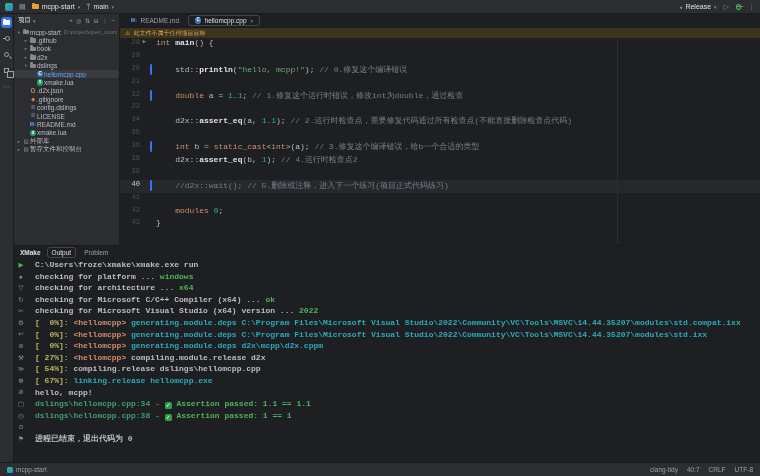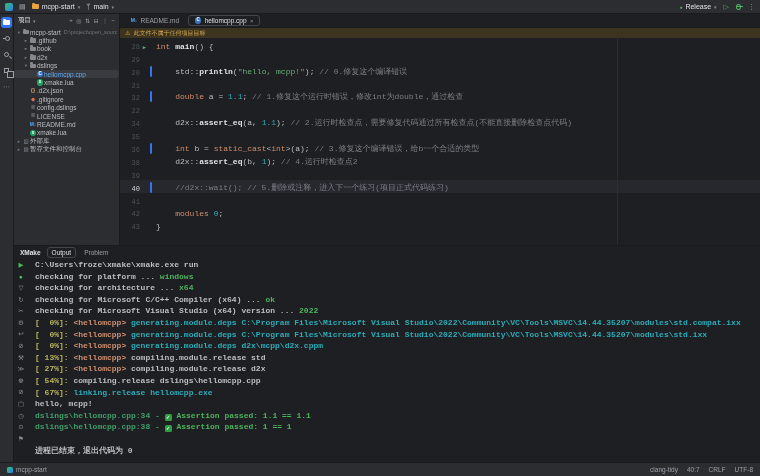--- a/index.html
+++ b/index.html
@@ -63,21 +63,21 @@
   .tabbar{height:14px;display:flex;align-items:center;gap:3px;padding-left:4px;border-bottom:1px solid #1a1b1d}
   .tab{display:flex;align-items:center;gap:2.5px;font-size:6.5px;color:#9da0a8;padding:1px 5px;
     border:1px solid transparent;border-radius:3px;cursor:pointer}
   .tab.active{border-color:#44464c;color:#dfe1e5}
   .tab .close{color:#8a8e96;font-size:6px;margin-left:1px}
   .warnbar{height:10px;background:#3d3420;display:flex;align-items:center;gap:3px;padding-left:5px;
     font-size:6px;color:#d3a94e}
   .warnbar .wicon{color:#e8b437;font-size:6px;line-height:1}
   .codewrap{position:relative;height:206px;overflow:hidden;font-family:"Liberation Mono",monospace;font-size:8px}
   .colguide{position:absolute;left:497px;top:0;bottom:0;width:1px;background:#2b2d30}
-  .cline{height:12.9px;display:flex;align-items:flex-end;width:100%}
+  .cline{height:12.9px;display:flex;align-items:flex-start;width:100%}
   .cline.active{background:#26282e}
   .cline.active .gut{color:#ced0d6}
   .gut{width:20px;flex:none;text-align:right;color:#4d5157;font-size:7px}
   .runb{width:9px;flex:none;text-align:center;color:#4db35e;font-size:5.5px;cursor:pointer}
   .bar{width:2px;height:11px;flex:none;margin-left:1px;margin-right:4px;border-radius:1px}
   .bar.on{background:#3574f0}
   .ctext{white-space:pre}
   .tk-kw{color:#cf8e6d}.tk-fn{color:#dfe1e5;font-weight:bold}.tk-num{color:#2aacb8}
   .tk-str{color:#6aab73}.tk-cmt{color:#7a7e85}.tk-pl{color:#bcbec4}
   
@@ -417,21 +417,20 @@
       </div>
     <div id="term">
         <div class="pline"><span class="tm-pl">C:\Users\froze\xmake\xmake.exe run</span></div>
         <div class="pline"><span class="tm-pl">checking for platform ... </span><span class="tm-grn">windows</span></div>
         <div class="pline"><span class="tm-pl">checking for architecture ... </span><span class="tm-grn">x64</span></div>
         <div class="pline"><span class="tm-pl">checking for Microsoft C/C++ Compiler (x64) ... </span><span class="tm-grn">ok</span></div>
         <div class="pline"><span class="tm-pl">checking for Microsoft Visual Studio (x64) version ... </span><span class="tm-grn">2022</span></div>
         <div class="pline"><span class="tm-yel">[  0%]: </span><span class="tm-org">&lt;hellomcpp&gt; </span><span class="tm-teal">generating.module.deps C:\Program Files\Microsoft Visual Studio\2022\Community\VC\Tools\MSVC\14.44.35207\modules\std.compat.ixx</span></div>
         <div class="pline"><span class="tm-yel">[  0%]: </span><span class="tm-org">&lt;hellomcpp&gt; </span><span class="tm-teal">generating.module.deps C:\Program Files\Microsoft Visual Studio\2022\Community\VC\Tools\MSVC\14.44.35207\modules\std.ixx</span></div>
         <div class="pline"><span class="tm-yel">[  0%]: </span><span class="tm-org">&lt;hellomcpp&gt; </span><span class="tm-teal">generating.module.deps d2x\mcpp\d2x.cppm</span></div>
-        <div class="pline"><span class="tm-yel">[ 13%]: </span><span class="tm-org">&lt;hellomcpp&gt; </span><span class="tm-pl">compiling.module.release std</span></div>
         <div class="pline"><span class="tm-yel">[ 27%]: </span><span class="tm-org">&lt;hellomcpp&gt; </span><span class="tm-pl">compiling.module.release d2x</span></div>
         <div class="pline"><span class="tm-yel">[ 54%]: </span><span class="tm-pl">compiling.release dslings\hellomcpp.cpp</span></div>
         <div class="pline"><span class="tm-yel">[ 67%]: </span><span class="tm-teal">linking.release hellomcpp.exe</span></div>
         <div class="pline"><span class="tm-pl">hello, mcpp!</span></div>
         <div class="pline"><span class="tm-grnD">dslings\hellomcpp.cpp:34 - </span><span class="chk">✓</span><span class="tm-grn"> Assertion passed: 1.1 == 1.1</span></div>
         <div class="pline"><span class="tm-grnD">dslings\hellomcpp.cpp:38 - </span><span class="chk">✓</span><span class="tm-grn"> Assertion passed: 1 == 1</span></div>
         <div class="pline"></div>
         <div class="pline"><span class="tm-pl">进程已结束，退出代码为 0</span></div>
       </div>
   </div>

